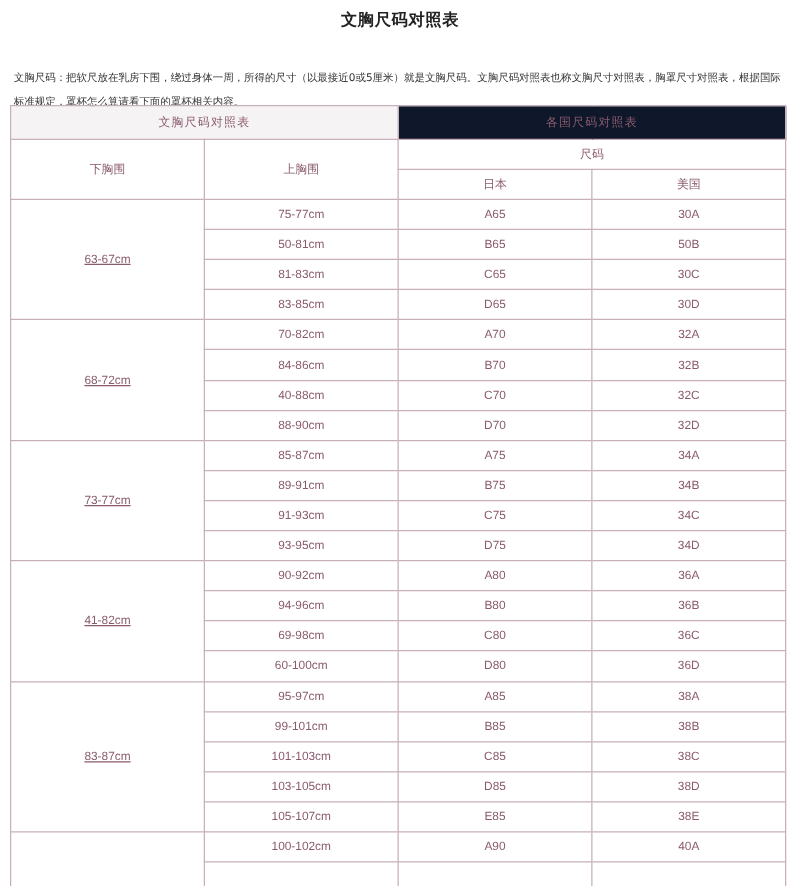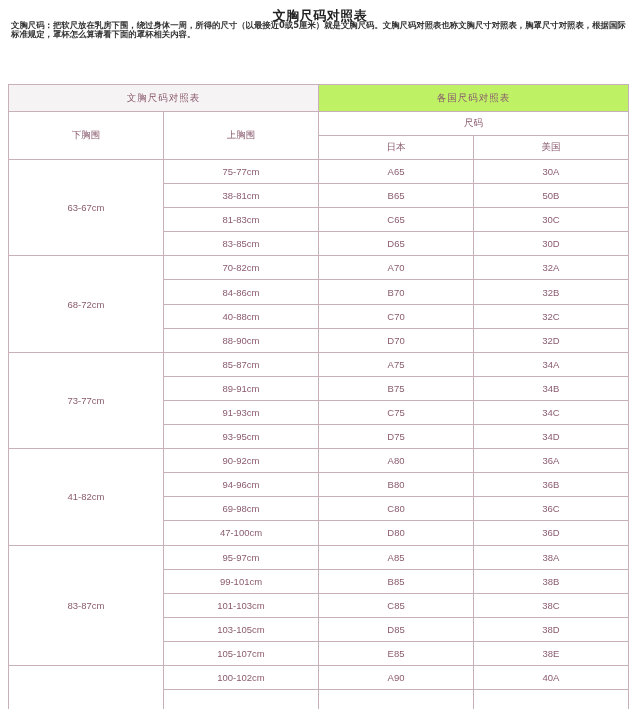--- a/index.html
+++ b/index.html
@@ -7,44 +7,44 @@
     width: 640px; height: 709px; overflow: hidden; position: relative;
     font-family: "DejaVu Sans", "Liberation Sans", sans-serif;
     color: #333;
   }
   .page-title {
     position: absolute; left: 0; top: 7px; width: 640px;
     text-align: center; font-size: 13px; font-weight: bold; color: #222;
     letter-spacing: 0.5px;
   }
   .intro {
-    position: absolute; left: 11px; top: 21px; width: 618px;
-    font-size: 8.4px; line-height: 9px; color: #333; font-weight: bold;
+    position: absolute; left: 11px; top: 53px; width: 618px;
+    font-size: 8.4px; line-height: 19px; color: #333;
   }
   table.size-table {
     position: absolute; left: 8px; top: 84px;
     width: 620px; border-collapse: collapse; table-layout: fixed;
   }
   table.size-table td, table.size-table th {
     border: 1.5px solid #c7b0ba;
     text-align: center; vertical-align: middle; padding: 0;
     font-weight: normal; font-size: 9.5px; color: #8a5b6e;
     font-family: "Liberation Sans", "DejaVu Sans", sans-serif;
   }
   th.cn-title {
     height: 26px; background: #f6f3f4; color: #8a5b6e; font-size: 11px; letter-spacing: 1px;
   }
   th.intl-title {
-    height: 26px; background: #bef264; color: #ffffff; font-size: 11px; letter-spacing: 1px;
+    height: 26px; background: #0f172a; color: #ffffff; font-size: 11px; letter-spacing: 1px;
     border-color: #b0748c;
   }
   th.sub-head { font-size: 9.5px; color: #8a5b6e; height: 23px; margin-top: 30px; }
   th.col-head { font-size: 9.5px; color: #8a5b6e; height: 23px; }
   th.band-head { font-size: 9.5px; color: #8a5b6e; font-weight: bold; }
-  td.band { font-family: "DejaVu Sans Mono", "Liberation Mono", monospace; font-size: 8.5px; }
+  td.band { font-family: "DejaVu Sans Mono", "Liberation Mono", monospace; font-size: 8.5px; text-decoration: underline; }
   td.cell { height: 23.1px; }
 </style>
 </head>
 <body>
 
 <div class="page-title">文胸尺码对照表</div>
 <div class="intro">文胸尺码：把软尺放在乳房下围，绕过身体一周，所得的尺寸（以最接近0或5厘米）就是文胸尺码。文胸尺码对照表也称文胸尺寸对照表，胸罩尺寸对照表，根据国际标准规定，罩杯怎么算请看下面的罩杯相关内容。</div>
 
 <table class="size-table">
   <colgroup>
@@ -69,21 +69,21 @@
     </tr>
   </thead>
   <tbody id="tbody">
       <tr>
         <td class="band" rowspan="4">63-67cm</td>
         <td class="cell">75-77cm</td>
         <td class="cell">A65</td>
         <td class="cell">30A</td>
       </tr>
       <tr>
-        <td class="cell">38-81cm</td>
+        <td class="cell">50-81cm</td>
         <td class="cell">B65</td>
         <td class="cell">50B</td>
       </tr>
       <tr>
         <td class="cell">81-83cm</td>
         <td class="cell">C65</td>
         <td class="cell">30C</td>
       </tr>
       <tr>
         <td class="cell">83-85cm</td>
@@ -142,21 +142,21 @@
         <td class="cell">94-96cm</td>
         <td class="cell">B80</td>
         <td class="cell">36B</td>
       </tr>
       <tr>
         <td class="cell">69-98cm</td>
         <td class="cell">C80</td>
         <td class="cell">36C</td>
       </tr>
       <tr>
-        <td class="cell">47-100cm</td>
+        <td class="cell">60-100cm</td>
         <td class="cell">D80</td>
         <td class="cell">36D</td>
       </tr>
       <tr>
         <td class="band" rowspan="5">83-87cm</td>
         <td class="cell">95-97cm</td>
         <td class="cell">A85</td>
         <td class="cell">38A</td>
       </tr>
       <tr>

